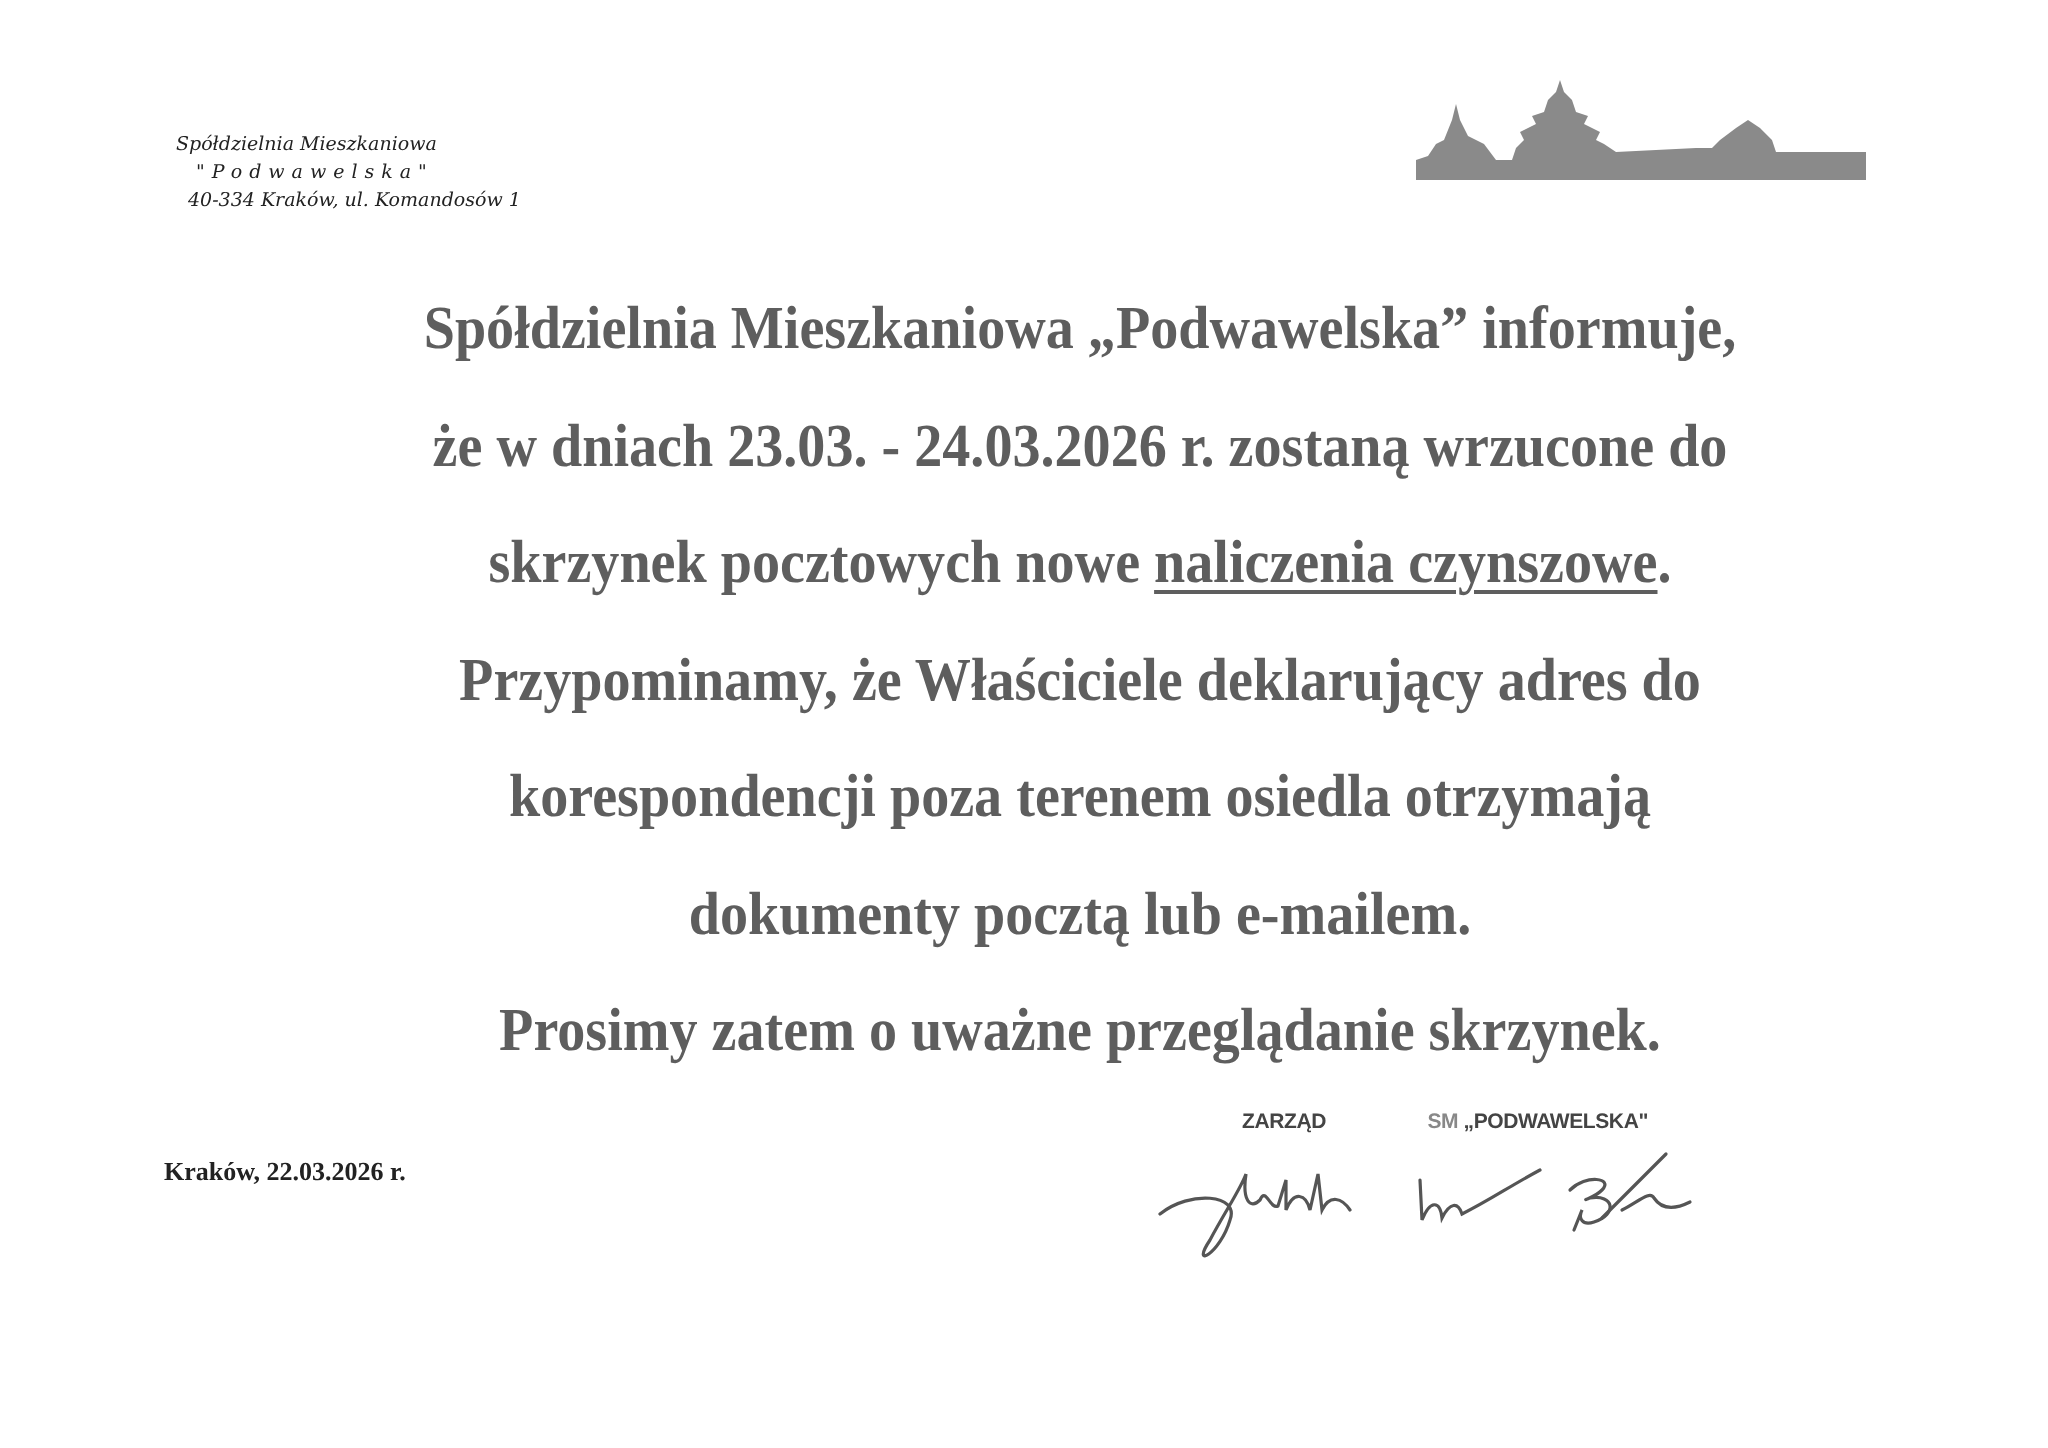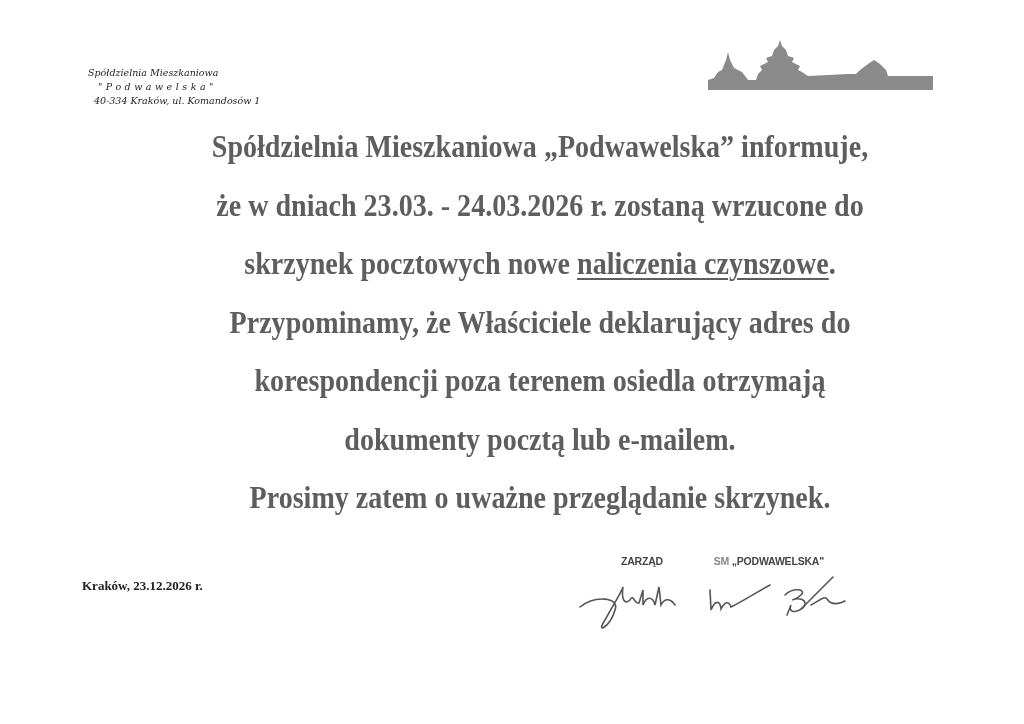--- a/index.html
+++ b/index.html
@@ -6,21 +6,21 @@
     body { width: 1024px; height: 724px; position: relative; overflow: hidden; color: #5a5a5a; }
     .header-block {
       position: absolute; left: 88px; top: 34px; width: 200px;
       font-family: "DejaVu Serif", serif; font-style: italic; font-size: 9.5px;
       color: #222; line-height: 14px; margin-top: 32px;
     }
     .header-block .line2 { padding-left: 10px; letter-spacing: 3.5px; }
     .header-block .line3 { padding-left: 6px; }
     .logo { position: absolute; left: 708px; top: 38px; width: 225px; height: 58px; }
     .body-text {
-      position: absolute; left: 100px; top: 118px; width: 880px;
+      position: absolute; left: 100px; top: 135px; width: 880px;
       font-family: "Liberation Serif", serif; font-weight: bold; font-size: 30.5px;
       color: #5e5e5e; text-align: center;
     }
     .body-text .l { height: 58.5px; line-height: 58.5px; white-space: nowrap; transform: scaleX(0.92); transform-origin: center; }
     .underline { text-decoration: underline; text-decoration-thickness: 2px; text-underline-offset: 4px; }
     .date {
       position: absolute; left: 82px; top: 578px;
       font-family: "Liberation Serif", serif; font-weight: bold; font-size: 13px; color: #222;
     }
     .board {
@@ -47,21 +47,21 @@
 <div class="body-text">
   <div class="l">Spółdzielnia Mieszkaniowa „Podwawelska” informuje,</div>
   <div class="l">że w dniach 23.03. - 24.03.2026 r. zostaną wrzucone do</div>
   <div class="l"><span>skrzynek pocztowych nowe </span><span class="underline">naliczenia czynszowe</span><span>.</span></div>
   <div class="l">Przypominamy, że Właściciele deklarujący adres do</div>
   <div class="l">korespondencji poza terenem osiedla otrzymają</div>
   <div class="l">dokumenty pocztą lub e-mailem.</div>
   <div class="l">Prosimy zatem o uważne przeglądanie skrzynek.</div>
 </div>
 
-<div class="date">Kraków, 23.12.2026 r.</div>
+<div class="date">Kraków, 22.03.2026 r.</div>
 
 <div class="board"><span>ZARZĄD </span><span class="dim">SM </span><span>„PODWAWELSKA"</span></div>
 
 <svg class="signatures" viewBox="0 0 295 75">
   <g fill="none" stroke="#555" stroke-width="1.6" stroke-linecap="round">
     <path d="M5,42 C20,30 45,32 40,45 C35,62 20,70 30,55 C38,40 45,30 48,22 C46,35 50,40 55,35 C58,28 60,40 64,38 L68,25 L68,40 C72,30 78,32 80,40 L84,22 L86,40 C90,32 96,34 100,40"></path>
     <path d="M135,25 L136,45 C140,35 145,35 146,44 C150,36 154,36 156,42 C170,35 180,28 195,20"></path>
     <path d="M210,30 C218,22 232,24 226,30 C222,34 214,36 220,34 C232,32 234,42 222,46 C216,48 214,44 216,40 L212,50"></path>
     <path d="M226,44 C238,32 248,22 258,12 M236,40 C244,36 250,30 252,34 C256,40 262,40 270,36"></path>
   </g>

